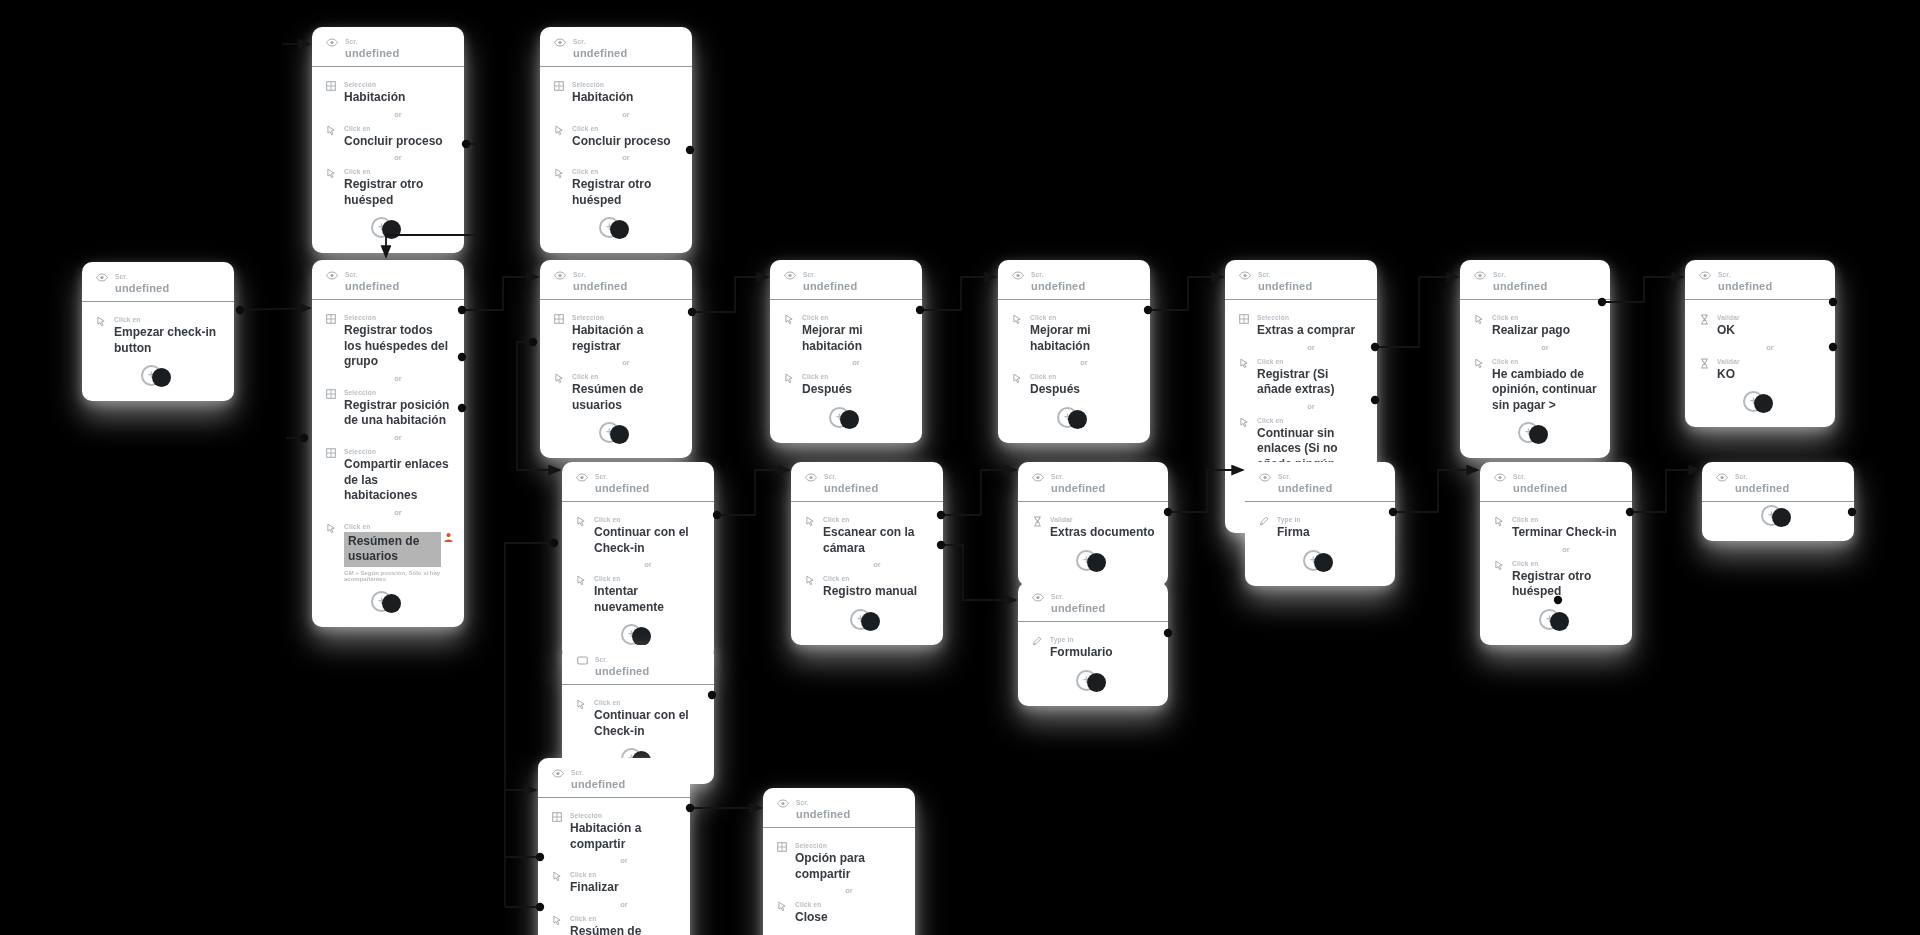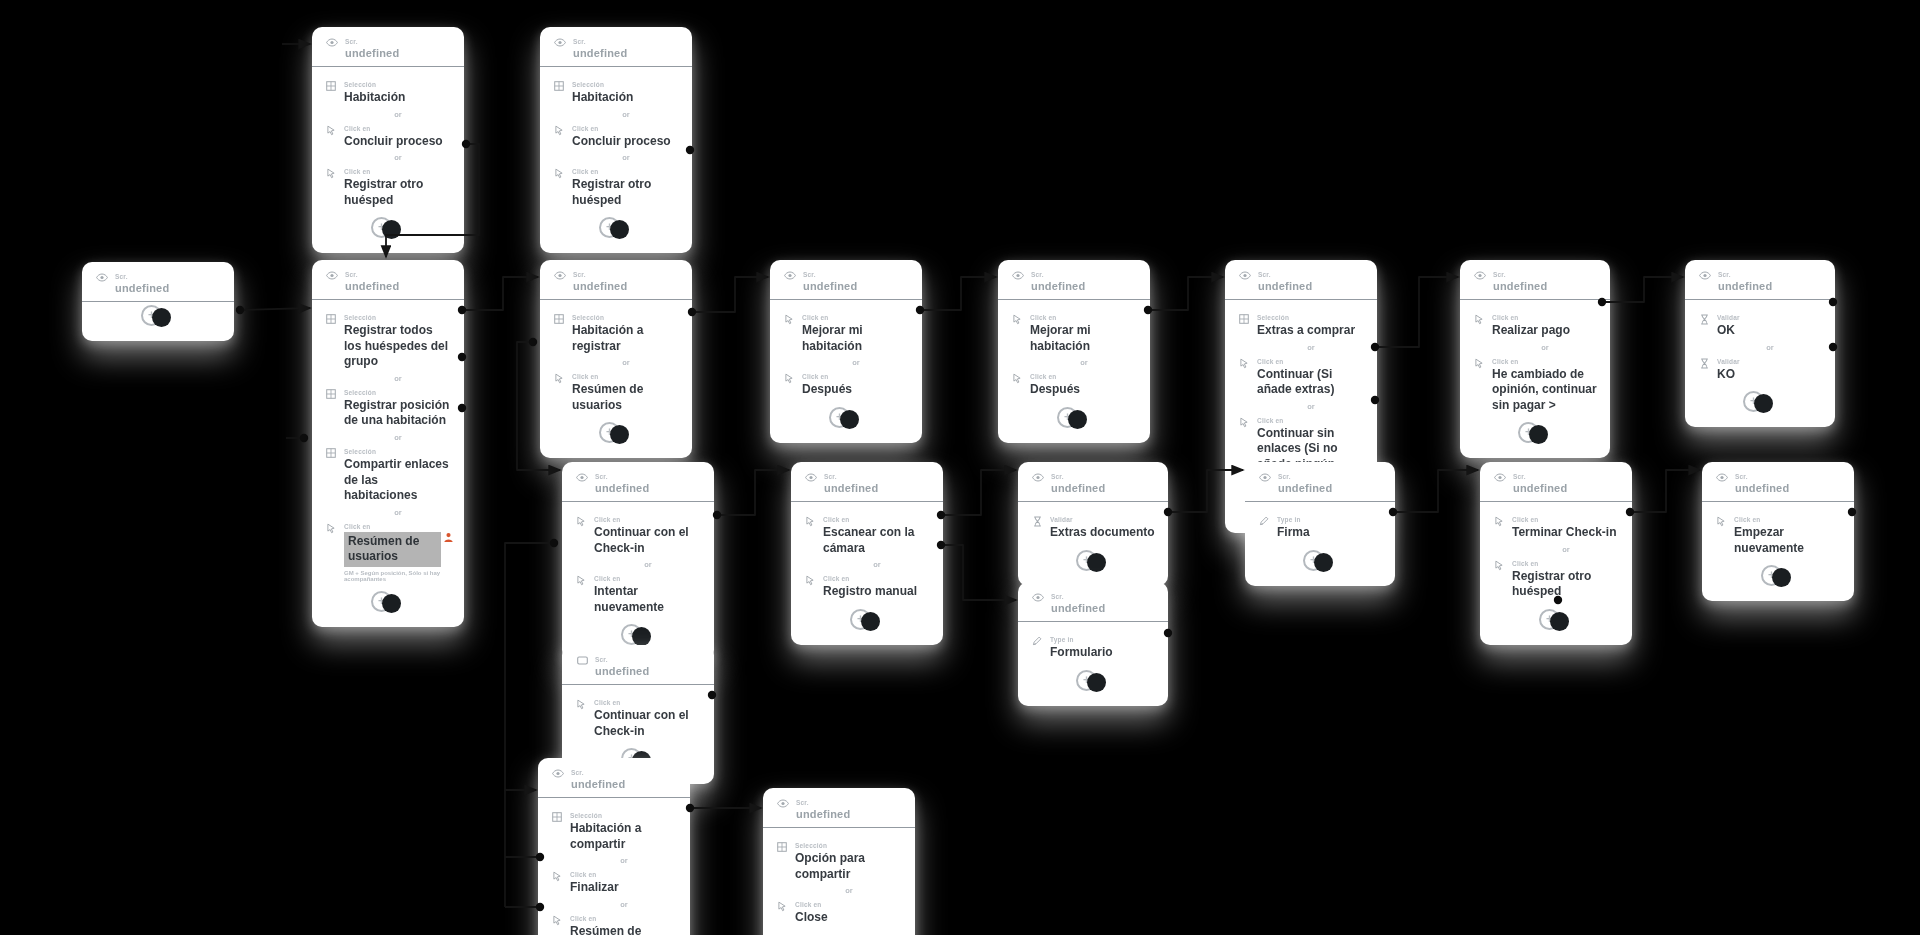--- a/index.html
+++ b/index.html
@@ -156,20 +156,33 @@
             <path d="M12 1.5C7 1.5 3 5 1.2 8.5 3 12 7 15.5 12 15.5S21 12 22.8 8.5C21 5 17 1.5 12 1.5z" fill="none" stroke="#a3a9af" stroke-width="2"></path>
             <circle cx="12" cy="8.5" r="3.2" fill="#a3a9af"></circle>
           </svg>
         </span>
         <div class="ht">
           <div class="hl">Scr.</div>
           <div class="tt">undefined</div>
         </div>
       </div>
       <div class="dv"></div>
+      <div class="bd">
+        <div class="it">
+          <span class="icn">
+            <svg width="10" height="11" viewBox="0 0 16 17">
+              <path d="M3 1.5 L13 8 L8.6 9.1 L11 14.2 L8.9 15.2 L6.6 10.2 L3 12.6 Z" fill="none" stroke="#9ba1a7" stroke-width="1.4" stroke-linejoin="round"></path>
+            </svg>
+          </span>
+          <div class="ic">
+            <div class="hl">Click en</div>
+            <div class="tx">Empezar check-in button</div>
+          </div>
+        </div>
+      </div>
       <div class="badge">
         <span class="b1">+</span>
         <span class="b2"></span>
       </div>
     </div>
     <div class="card" style="left: 312px; top: 260px; width: 152px;">
       <div class="hd">
         <span class="icn">
           <svg width="12" height="9" viewBox="0 0 24 17">
             <path d="M12 1.5C7 1.5 3 5 1.2 8.5 3 12 7 15.5 12 15.5S21 12 22.8 8.5C21 5 17 1.5 12 1.5z" fill="none" stroke="#a3a9af" stroke-width="2"></path>
@@ -412,21 +425,21 @@
         </div>
         <div class="or">or</div>
         <div class="it">
           <span class="icn">
             <svg width="10" height="11" viewBox="0 0 16 17">
               <path d="M3 1.5 L13 8 L8.6 9.1 L11 14.2 L8.9 15.2 L6.6 10.2 L3 12.6 Z" fill="none" stroke="#9ba1a7" stroke-width="1.4" stroke-linejoin="round"></path>
             </svg>
           </span>
           <div class="ic">
             <div class="hl">Click en</div>
-            <div class="tx">Continuar (Si añade extras)</div>
+            <div class="tx">Registrar (Si añade extras)</div>
           </div>
         </div>
         <div class="or">or</div>
         <div class="it">
           <span class="icn">
             <svg width="10" height="11" viewBox="0 0 16 17">
               <path d="M3 1.5 L13 8 L8.6 9.1 L11 14.2 L8.9 15.2 L6.6 10.2 L3 12.6 Z" fill="none" stroke="#9ba1a7" stroke-width="1.4" stroke-linejoin="round"></path>
             </svg>
           </span>
           <div class="ic">
@@ -763,33 +776,20 @@
             <path d="M12 1.5C7 1.5 3 5 1.2 8.5 3 12 7 15.5 12 15.5S21 12 22.8 8.5C21 5 17 1.5 12 1.5z" fill="none" stroke="#a3a9af" stroke-width="2"></path>
             <circle cx="12" cy="8.5" r="3.2" fill="#a3a9af"></circle>
           </svg>
         </span>
         <div class="ht">
           <div class="hl">Scr.</div>
           <div class="tt">undefined</div>
         </div>
       </div>
       <div class="dv"></div>
-      <div class="bd">
-        <div class="it">
-          <span class="icn">
-            <svg width="10" height="11" viewBox="0 0 16 17">
-              <path d="M3 1.5 L13 8 L8.6 9.1 L11 14.2 L8.9 15.2 L6.6 10.2 L3 12.6 Z" fill="none" stroke="#9ba1a7" stroke-width="1.4" stroke-linejoin="round"></path>
-            </svg>
-          </span>
-          <div class="ic">
-            <div class="hl">Click en</div>
-            <div class="tx">Empezar nuevamente</div>
-          </div>
-        </div>
-      </div>
       <div class="badge">
         <span class="b1">+</span>
         <span class="b2"></span>
       </div>
     </div>
     <div class="card" style="left: 562px; top: 645px; width: 152px;">
       <div class="hd">
         <span class="icn">
           <svg width="11" height="9" viewBox="0 0 16 12">
             <rect x="1" y="1" width="14" height="10" rx="2" fill="none" stroke="#a3a9af" stroke-width="1.6"></rect>

